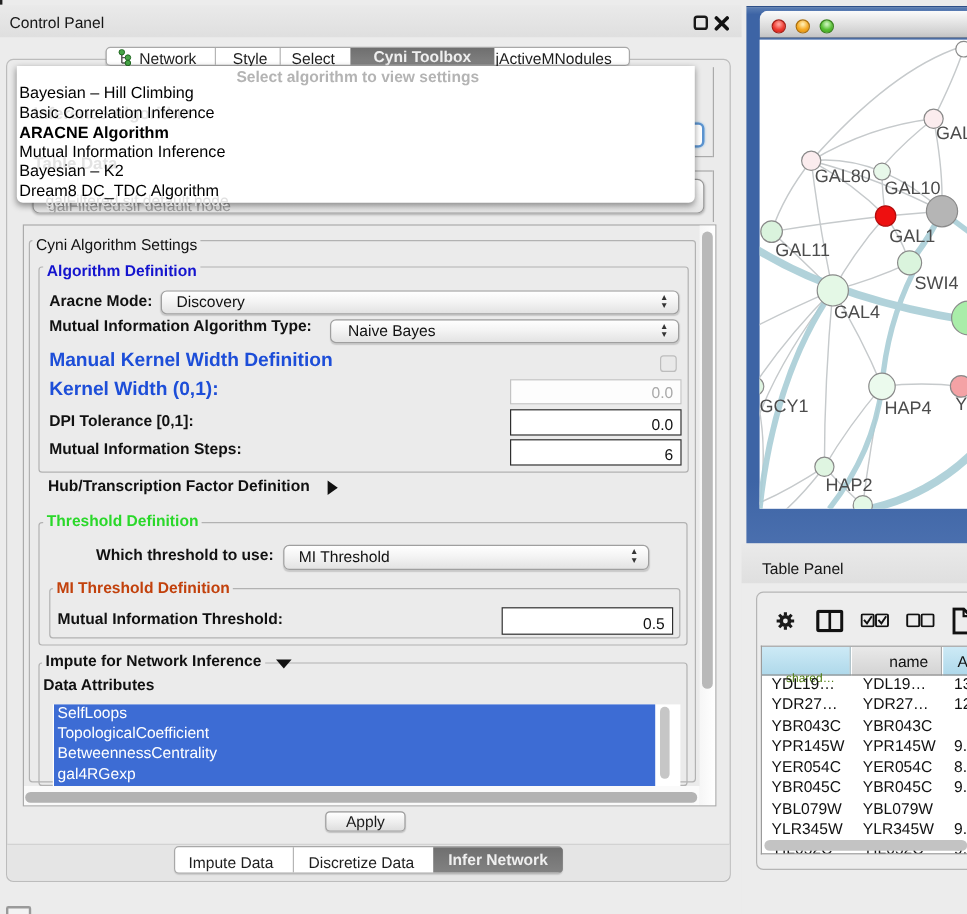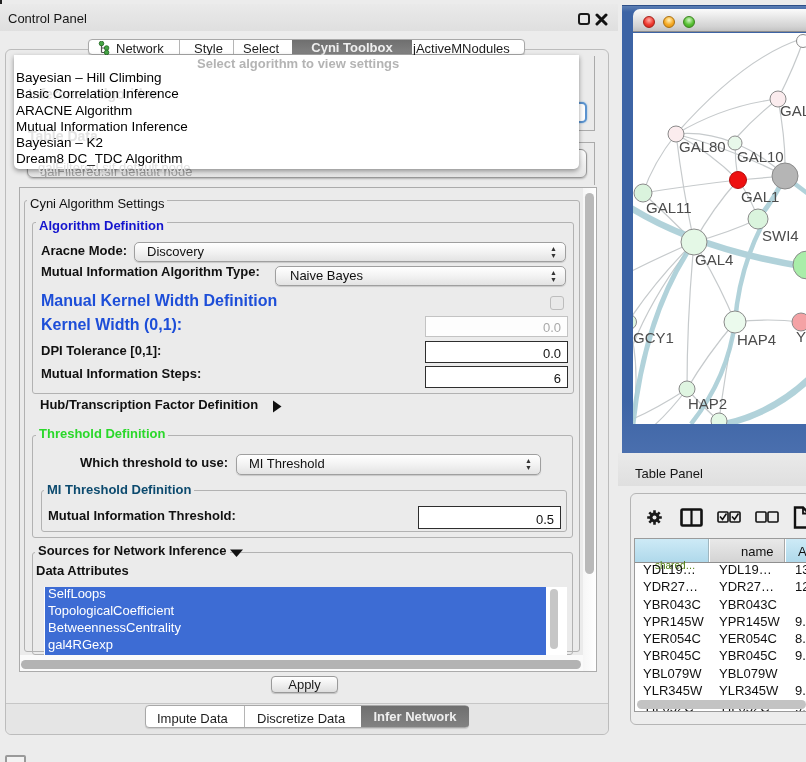--- a/index.html
+++ b/index.html
@@ -1,17 +1,17 @@
 <!DOCTYPE html>
 <html><head><meta charset="utf-8"><style>
 *{box-sizing:border-box;margin:0;padding:0}
 html,body{width:806px;height:762px;overflow:hidden}
 body{position:relative;background:#ececec;font-family:"Liberation Sans",sans-serif;font-size:13px;color:#111;-webkit-font-smoothing:antialiased}
 .abs{position:absolute}
-.b{font-weight:normal}
+.b{font-weight:bold}
 .lbl{position:absolute;font-size:13px;font-weight:bold;white-space:nowrap;line-height:14px}
 .glbl{position:absolute;font-size:16px;font-weight:bold;white-space:nowrap;color:#1d4ed8;line-height:14px}
 .combo{position:absolute;border:1px solid #9f9f9f;border-radius:5px;background:linear-gradient(#ffffff,#f4f4f4 45%,#e3e3e3);box-shadow:0 1px 1px rgba(0,0,0,.15);font-size:13px}
 .combo .ct{position:absolute;left:12px;top:1px;white-space:nowrap}
 .combo .ar{position:absolute;right:7px;top:2px;width:9px;font-size:7px;line-height:7px;color:#333;text-align:center}
 .tfield{position:absolute;border:1px solid #2e2e2e;background:#fff;font-size:13px}
 .tfield span{position:absolute;right:6px;top:4px}
 .dfield{position:absolute;border:1px solid #c3c3c3;background:#fdfdfd;font-size:13px}
 .dfield span{position:absolute;right:6px;top:3px;color:#a9a9a9}
 .fs{position:absolute;border:1px solid #b2b2b2;border-radius:3px}
@@ -115,29 +115,29 @@
 <div class="fs" style="left:32px;top:435px;width:541px;height:103px"></div>
 <span class="leg" style="left:36px;top:427px;color:#2ad82a">Threshold Definition</span>
 
 <span class="lbl" style="left:80px;top:456px">Which threshold to use:</span>
 <div class="combo" style="left:236px;top:454px;width:305px;height:21px">
     <span class="ct">MI Threshold</span>
     <span class="ar">▲<br>▼</span>
   </div>
 
 <div class="fs" style="left:41px;top:490px;width:526px;height:42px"></div>
-<span class="leg" style="left:44px;top:483px;color:#0c4a6e">MI Threshold Definition</span>
+<span class="leg" style="left:44px;top:483px;color:#c2410c">MI Threshold Definition</span>
 
 <span class="lbl" style="left:48px;top:509px">Mutual Information Threshold:</span>
 <div class="tfield" style="left:418px;top:506px;width:143px;height:23px">
     <span style="top:5px">0.5</span>
   </div>
 
 <div class="fs" style="left:32px;top:552px;width:541px;height:103px"></div>
-<span class="leg" style="left:35px;top:544px">Sources for Network Inference</span>
+<span class="leg" style="left:35px;top:544px">Impute for Network Inference</span>
 <svg class="abs" style="left:229px;top:548px;z-index:2" width="15" height="10" viewBox="0 0 15 10">
     <path d="M1 1.5 L14 1.5 L7.5 9 Z" fill="#111"></path>
   </svg>
 
 <span class="lbl" style="left:36px;top:564px">Data Attributes</span>
 <div class="abs" style="left:44px;top:587px;width:523px;height:68px;background:#fff"></div>
 <div class="abs" style="left:45px;top:587px;width:501px;height:68px;background:#3d6cd4;color:#fff;font-size:13px;line-height:17px;padding:0 0 0 3px"><span style="position:relative;top:-2px">SelfLoops<br>TopologicalCoefficient<br>BetweennessCentrality<br>gal4RGexp</span></div>
 <div class="abs" style="left:550px;top:589px;width:8px;height:60px;background:#c6c6c6;border-radius:4px"></div>
 
 <div class="abs" style="left:271px;top:676px;width:67px;height:17px;border:1px solid #9a9a9a;border-radius:4px;background:linear-gradient(#ffffff,#ececec 60%,#dedede);box-shadow:0 1px 1px rgba(0,0,0,.18);text-align:center;font-size:13px;line-height:16px;color:#1a1a1a">Apply</div>

